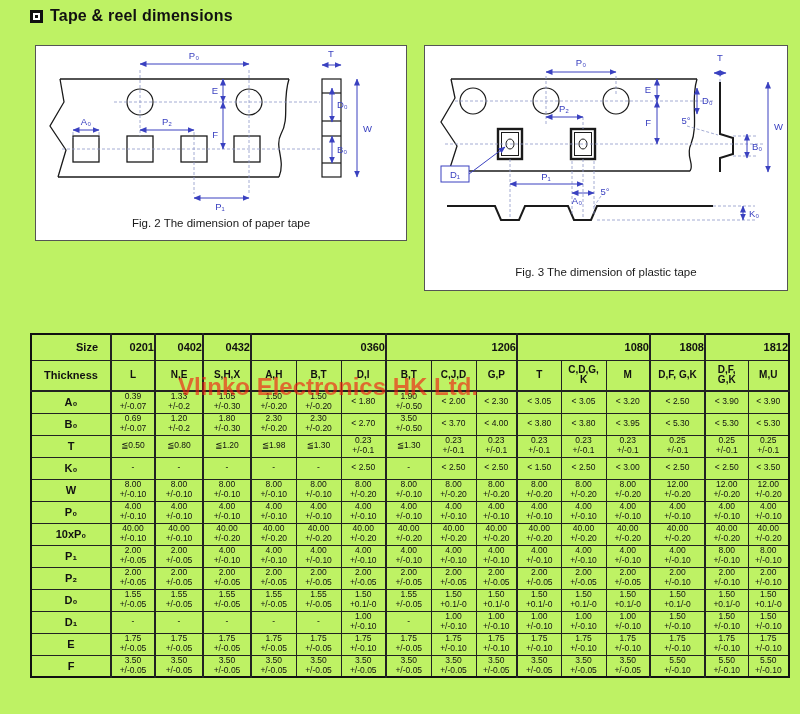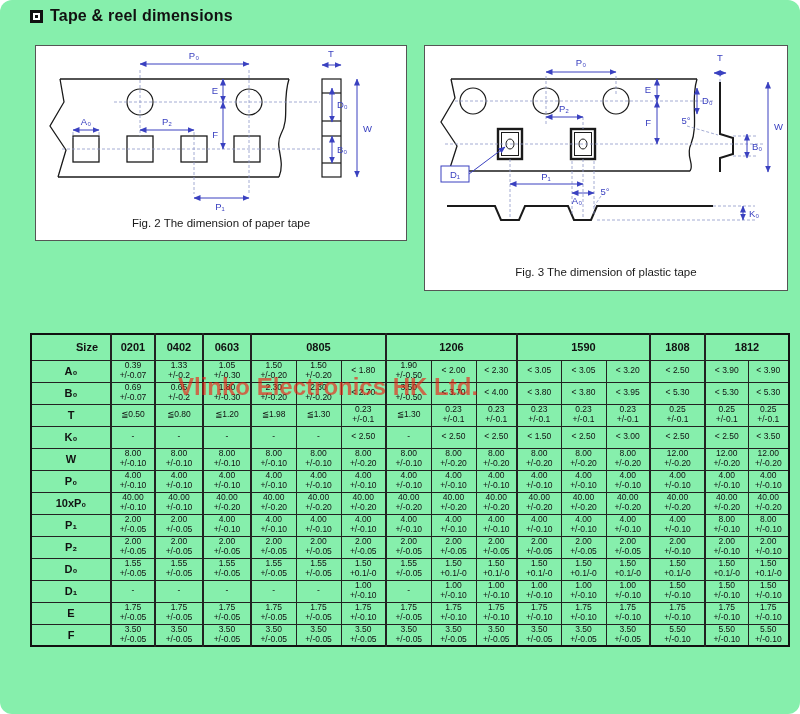--- a/index.html
+++ b/index.html
@@ -1,40 +1,40 @@
 <!DOCTYPE html>
 <html><head>
 <meta charset="utf-8">
 <style>
   * { margin:0; padding:0; box-sizing:border-box; }
   html,body { background:#ffffff; }
   .page {
-    position:relative; width:800px; height:714px; background:#86efac;
-    font-family:"Liberation Sans", sans-serif; overflow:hidden;border-radius:12px;
+    position:relative; width:800px; height:714px; background:#bef264;
+    font-family:"Liberation Sans", sans-serif; overflow:hidden;
   }
   
   .title-wrap { position:absolute; left:30px; top:7px; display:flex; align-items:center; gap:7px; }
   .title-icon { position:relative; width:13px; height:13px; background:#111; display:inline-block; }
   .title-icon::after { content:""; position:absolute; inset:3px; background:#fff; z-index:1; }
   .title-icon::before { content:""; position:absolute; inset:5px; background:#111; z-index:2; }
   .page-title { font-size:16px; font-weight:bold; color:#111; letter-spacing:0.2px; }
   
   .figbox { position:absolute; border:1px solid #555; background:#fff; }
   #fig2-box { left:35px; top:45px; width:372px; height:196px; }
   #fig3-box { left:424px; top:45px; width:364px; height:246px; }
   svg text { font-family:"Liberation Sans", sans-serif; }
   .dimlbl { font-size:9.5px; fill:#3a41c0; }
   .cap { font-size:11.5px; fill:#1a1a1a; }
   
   .table-wrap { position:absolute; left:30px; top:333px; }
   table { border-collapse:collapse; table-layout:fixed; width:760px; border:2px solid #111; }
   th, td { border:1px solid #222; text-align:center; vertical-align:middle; padding:0;
            white-space:pre-line; color:#111; }
   .gs { border-left-width:2px; }
-  .size-cell { height:26px; font-size:11px; font-weight:bold; }
+  .size-cell { height:26px; font-size:11px; font-weight:bold;text-align:right; }
   .size-lbl  { font-size:11px; font-weight:bold;padding-left:32px; }
   .thick-cell { height:31px; font-size:10px; font-weight:bold; line-height:1.05;
                 border-bottom-width:2px; }
   .thick-lbl { font-size:11px; font-weight:bold; border-bottom-width:2px; }
   .row-lbl { font-size:11px; font-weight:bold; }
   .cell { height:22px; font-size:8.5px; line-height:1.15; }
   
   .watermark {
     position:absolute; left:178px; top:353px; z-index:5;
     font-size:24px; font-weight:bold; white-space:nowrap;
@@ -239,26 +239,46 @@
           <col style="width: 44px;">
           <col style="width: 55px;">
           <col style="width: 43px;">
           <col style="width: 41px;">
         </colgroup>
       <thead>
         <tr id="size-row">
           <th class="size-lbl">Size</th>
         <th colspan="1" class="size-cell gs">0201</th>
             <th colspan="1" class="size-cell gs">0402</th>
-            <th colspan="1" class="size-cell gs">0603</th>
-            <th colspan="3" class="size-cell gs">0805</th>
+            <th colspan="1" class="size-cell gs">0432</th>
+            <th colspan="3" class="size-cell gs">0360</th>
             <th colspan="3" class="size-cell gs">1206</th>
-            <th colspan="3" class="size-cell gs">1590</th>
+            <th colspan="3" class="size-cell gs">1080</th>
             <th colspan="1" class="size-cell gs">1808</th>
             <th colspan="2" class="size-cell gs">1812</th>
+          </tr>
+        <tr id="thickness-row">
+          <th class="thick-lbl">Thickness</th>
+        <th class="thick-cell gs">L</th>
+            <th class="thick-cell gs">N,E</th>
+            <th class="thick-cell gs">S,H,X</th>
+            <th class="thick-cell gs">A,H</th>
+            <th class="thick-cell">B,T</th>
+            <th class="thick-cell">D,I</th>
+            <th class="thick-cell gs">B,T</th>
+            <th class="thick-cell">C,J,D</th>
+            <th class="thick-cell">G,P</th>
+            <th class="thick-cell gs">T</th>
+            <th class="thick-cell">C,D,G,
+K</th>
+            <th class="thick-cell">M</th>
+            <th class="thick-cell gs">D,F, G,K</th>
+            <th class="thick-cell gs">D,F,
+G,K</th>
+            <th class="thick-cell">M,U</th>
           </tr>
       </thead>
       <tbody id="table-body">
           <tr>
             <th class="row-lbl">A₀</th>
             <td class="cell gs">0.39
 +/-0.07</td>
             <td class="cell gs">1.33
 +/-0.2</td>
             <td class="cell gs">1.05
@@ -276,21 +296,21 @@
             <td class="cell">&lt; 3.05</td>
             <td class="cell">&lt; 3.20</td>
             <td class="cell gs">&lt; 2.50</td>
             <td class="cell gs">&lt; 3.90</td>
             <td class="cell">&lt; 3.90</td>
           </tr>
           <tr>
             <th class="row-lbl">B₀</th>
             <td class="cell gs">0.69
 +/-0.07</td>
-            <td class="cell gs">0.65
+            <td class="cell gs">1.20
 +/-0.2</td>
             <td class="cell gs">1.80
 +/-0.30</td>
             <td class="cell gs">2.30
 +/-0.20</td>
             <td class="cell">2.30
 +/-0.20</td>
             <td class="cell">&lt; 2.70</td>
             <td class="cell gs">3.50
 +/-0.50</td>

